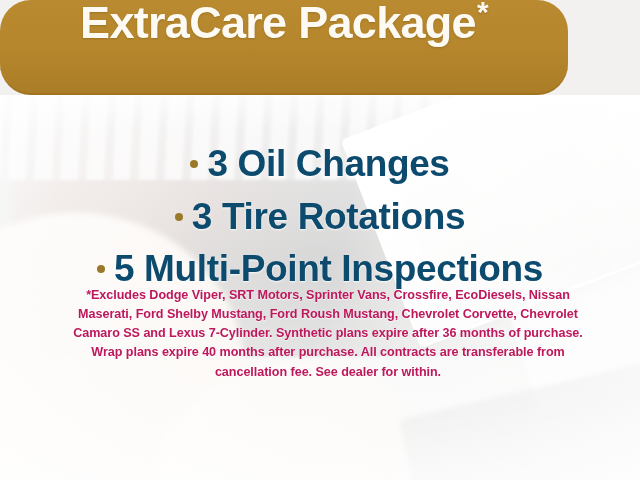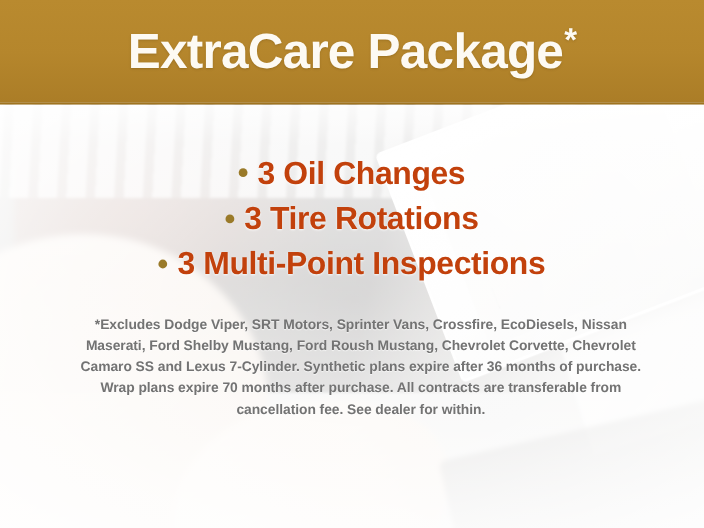--- a/index.html
+++ b/index.html
@@ -148,25 +148,26 @@
   .photo-wash2 {
     position:absolute; inset:0;
     background:radial-gradient(ellipse at 50% 46%,
       rgba(255,255,255,0.34) 0%,
       rgba(255,255,255,0.58) 58%,
       rgba(255,255,255,0.80) 100%);
   }
 
   
   .header-bar {
-    position:absolute; left:0; top:0; width:640px; height:95px;
+    position:absolute; left:0; top:0; width:568px; height:95px;
     background:linear-gradient(180deg,#b98a2f 0%,#b5862c 52%,#ab7d27 100%);
     border-bottom:2px solid #a0741f;
-    display:flex; align-items:center; justify-content:center;
+    display:flex; align-items:flex-start; justify-content:center;
     z-index:5;
+    border-radius:31px;
   }
   .header-title {
     color:#fdfaf3;
     font-size:45px;
     font-weight:bold;
     letter-spacing:-0.7px;
     line-height:1;
     white-space:nowrap;
     text-shadow:0 1px 2px rgba(90,62,10,.28);
   }
@@ -177,22 +178,22 @@
     margin-left:1px;
   }
 
   
   .benefits {
     position:absolute; left:0; right:0; top:138px;
     z-index:4;
     text-align:center;
   }
   .benefit-item {
-    color:#c2410c;
-    font-size:29px;
+    color:#0c4a6e;
+    font-size:37px;
     font-weight:bold;
     line-height:1.42;
     letter-spacing:-0.35px;
     white-space:nowrap;
     text-shadow:0 1px 2px rgba(255,255,255,.85);
   }
   .benefit-item .dot {
     display:inline-block;
     width:8px; height:8px;
     border-radius:50%;
@@ -200,21 +201,21 @@
     vertical-align:middle;
     margin-right:9px;
     margin-bottom:4px;
   }
 
   
   .disclaimer {
     position:absolute; left:42px; right:26px; top:286px;
     z-index:4;
     text-align:center;
-    color:#737373;
+    color:#be185d;
     font-size:12.6px;
     font-weight:bold;
     line-height:1.52;
     letter-spacing:-0.05px;
     text-shadow:0 1px 1px rgba(255,255,255,.7);
   }
 </style>
 </head>
 <body>
 
@@ -247,26 +248,26 @@
 
     <div class="benefit-item">
       <span class="dot"></span><span>3 Oil Changes</span>
     </div>
 
     <div class="benefit-item">
       <span class="dot"></span><span>3 Tire Rotations</span>
     </div>
 
     <div class="benefit-item">
-      <span class="dot"></span><span>3 Multi-Point Inspections</span>
+      <span class="dot"></span><span>5 Multi-Point Inspections</span>
     </div>
 
   </div>
 
   <div class="disclaimer">
     <div>*Excludes Dodge Viper, SRT Motors, Sprinter Vans, Crossfire, EcoDiesels, Nissan</div>
     <div>Maserati, Ford Shelby Mustang, Ford Roush Mustang, Chevrolet Corvette, Chevrolet</div>
     <div>Camaro SS and Lexus 7-Cylinder. Synthetic plans expire after 36 months of purchase.</div>
-    <div>Wrap plans expire 70 months after purchase. All contracts are transferable from</div>
+    <div>Wrap plans expire 40 months after purchase. All contracts are transferable from</div>
     <div>cancellation fee. See dealer for within.</div>
   </div>
 
 </div>
 
 </body></html>

